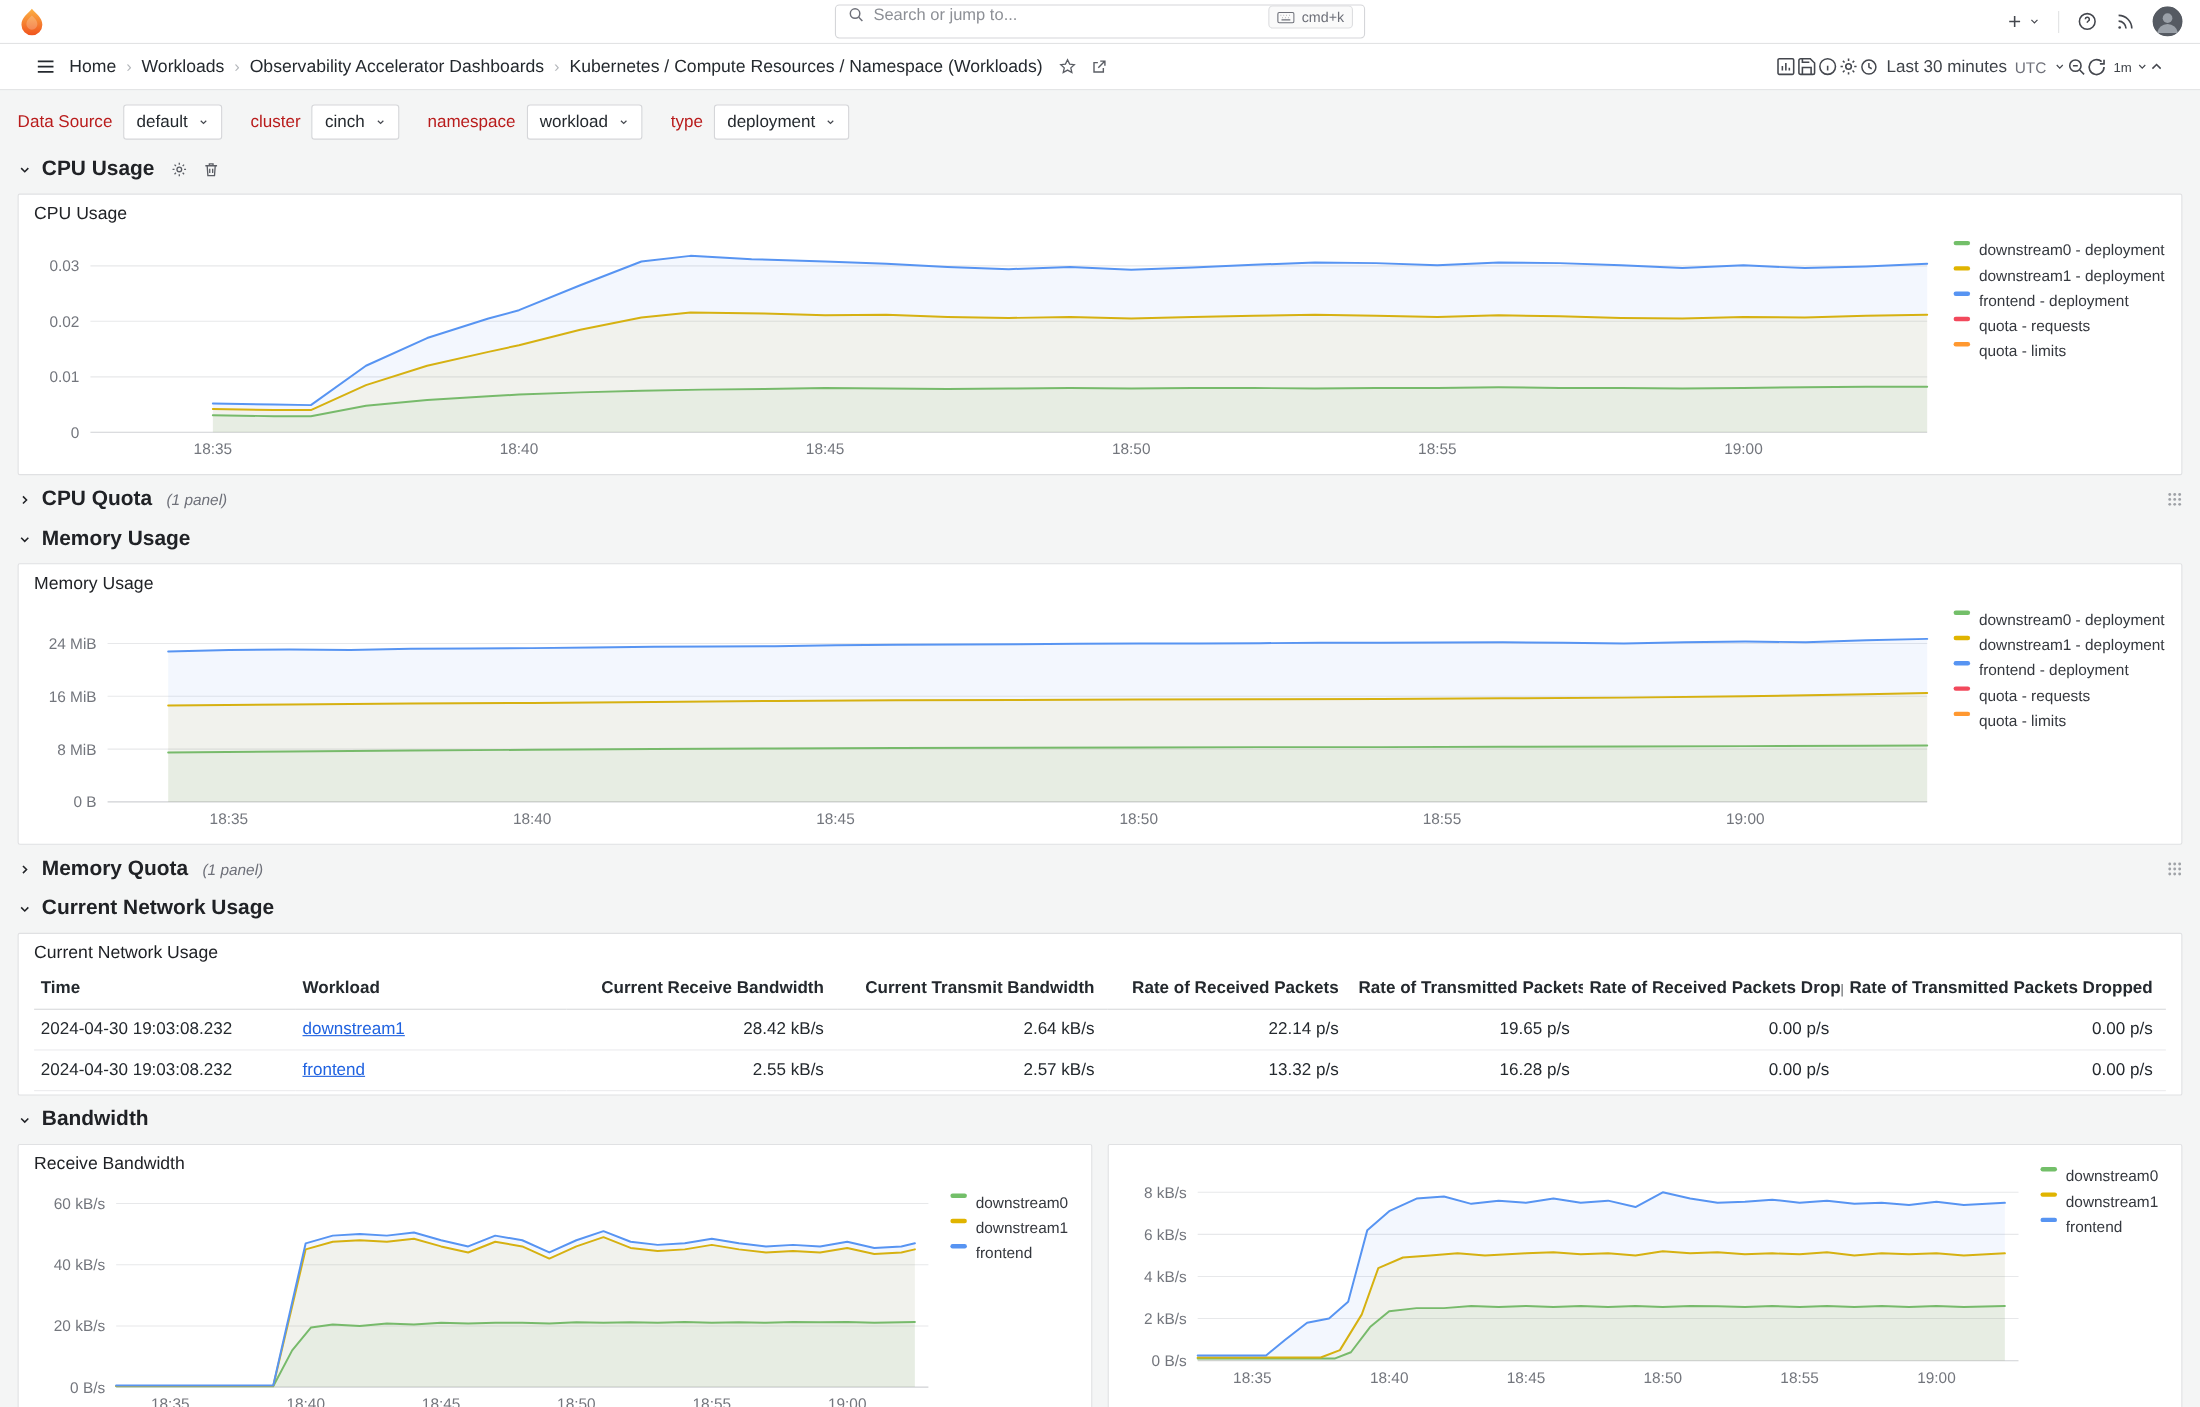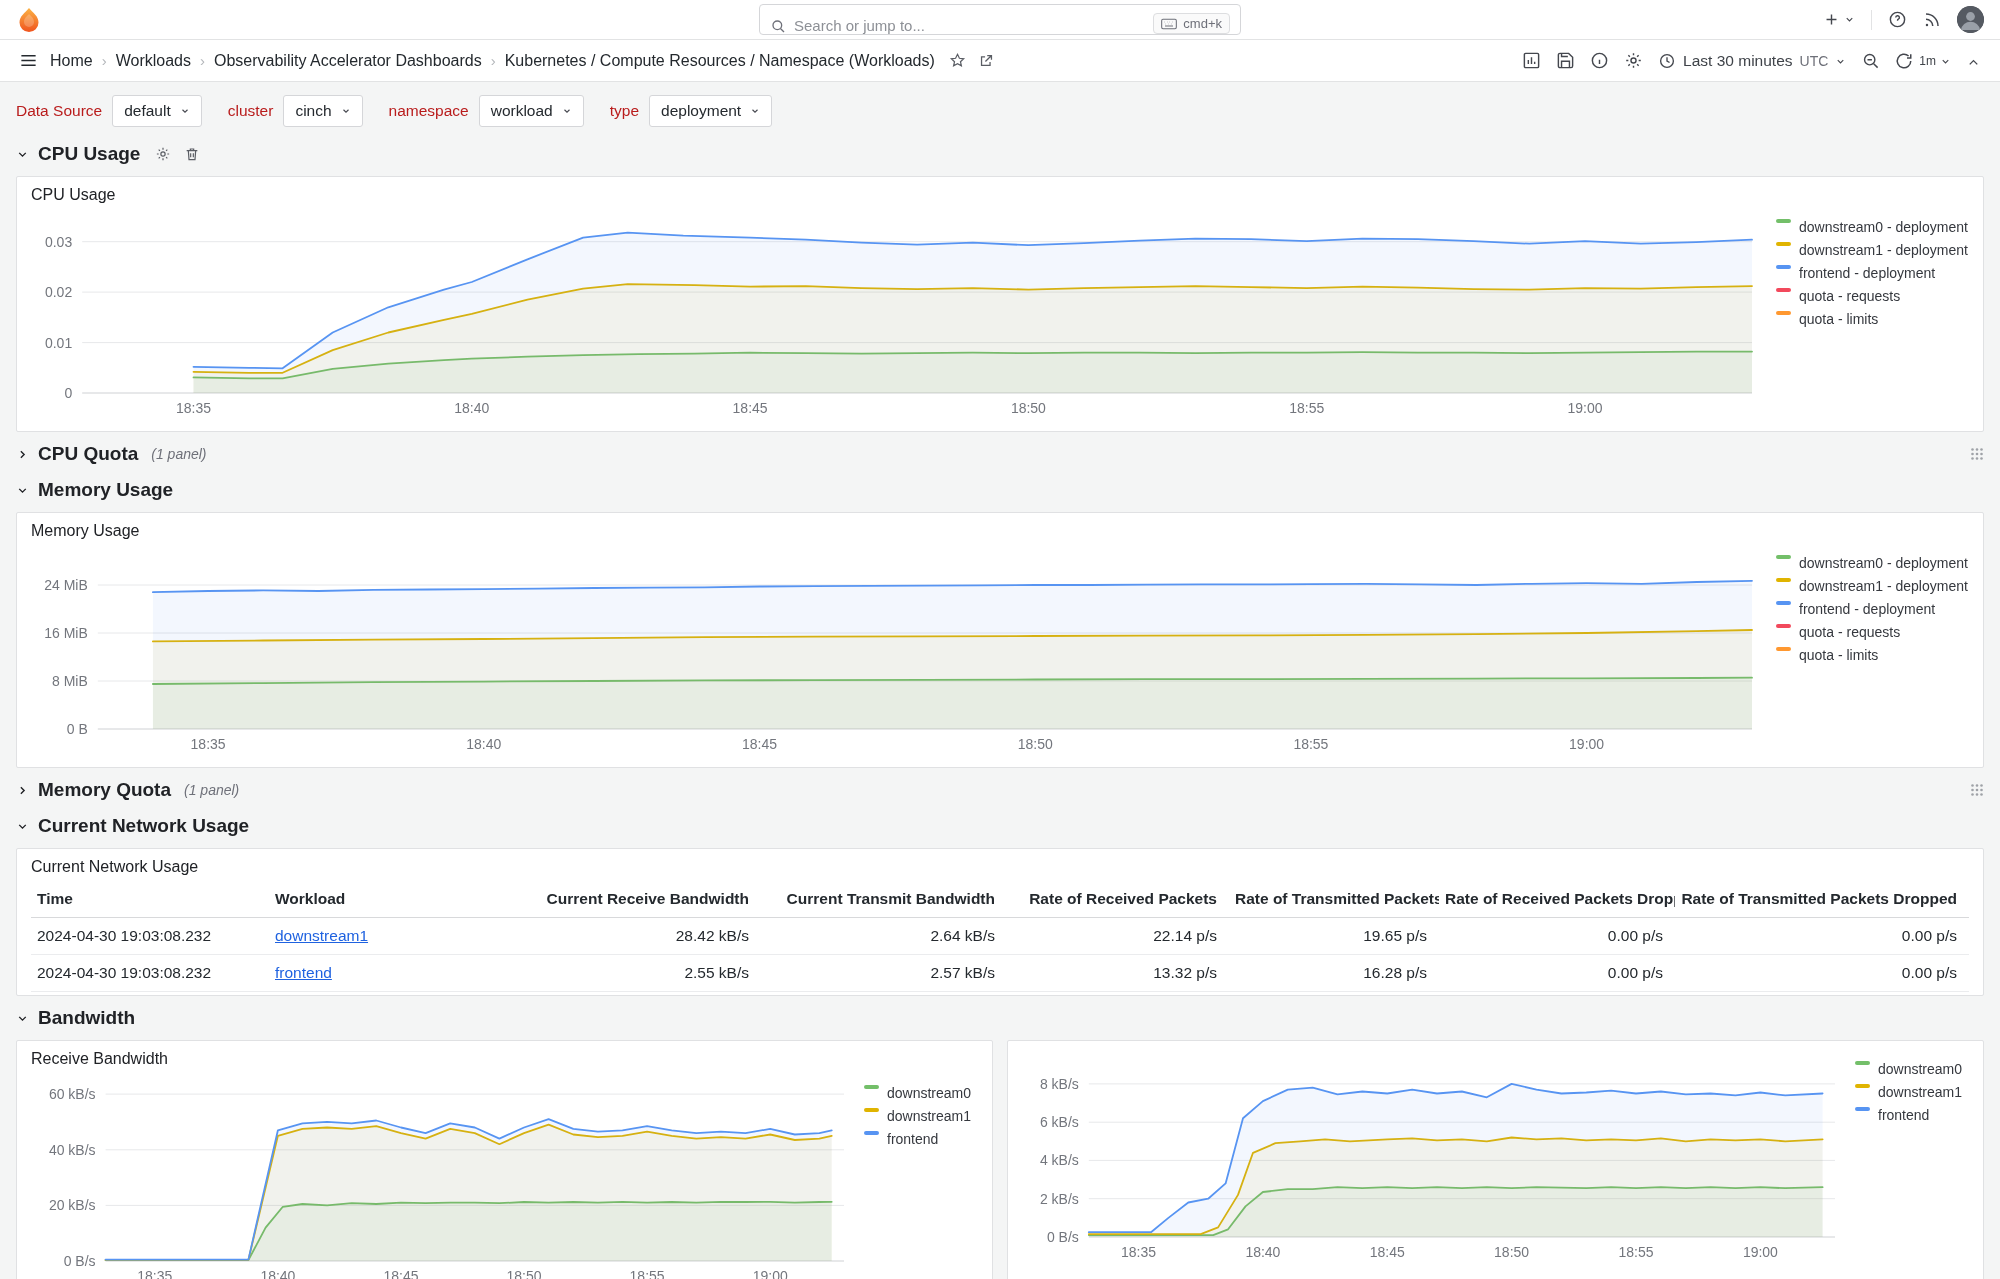--- a/index.html
+++ b/index.html
@@ -6,35 +6,35 @@
   html,body{width:2000px;height:1279px;overflow:hidden;background:#f4f5f5;
     font-family:"Liberation Sans","DejaVu Sans",sans-serif;color:#24292e;font-size:15px;}
   button{background:none;border:none;cursor:pointer;font:inherit;color:inherit;display:inline-flex;align-items:center;gap:4px}
   a{text-decoration:none;color:inherit}
   svg{display:block}
   .icon{display:inline-flex;align-items:center;justify-content:center;color:#50545b}
 
   
   .topbar{height:40px;background:#fff;border-bottom:1px solid #e2e3e4;display:flex;align-items:center;padding:0 16px;position:relative;z-index:5}
   .search-wrap{position:absolute;left:50%;transform:translateX(-50%);width:482px}
-  .search-box{display:flex;align-items:flex-end;height:31px;border:1px solid #d5d6d9;border-radius:4px;padding:0 10px;gap:8px;background:#fff}
+  .search-box{display:flex;align-items:flex-start;height:31px;border:1px solid #d5d6d9;border-radius:4px;padding:0 10px;gap:8px;background:#fff}
   .search-input{border:none;outline:none;flex:1;font-size:15px;color:#24292e;font-family:inherit;background:transparent}
   .search-input::placeholder{color:#8d9096}
   .shortcut-badge{display:inline-flex;align-items:center;gap:6px;border:1px solid #dddee0;border-radius:4px;padding:2px 7px;color:#6e7079;font-size:13px;background:#fafafa}
   .topbar-right{margin-left:auto;display:flex;align-items:center;gap:16px}
   .vdiv{width:1px;height:20px;background:#e2e3e4}
   .avatar{width:27px;height:27px;border-radius:50%;overflow:hidden;background:#4a4e55;display:flex;align-items:center;justify-content:center}
 
   
-  .navbar{height:42px;background:#fff;border-bottom:1px solid #e2e3e4;display:flex;align-items:center;padding:0 19px;gap:12px}
+  .navbar{height:42px;background:#fff;border-bottom:1px solid #e2e3e4;display:flex;align-items:center;padding:0 32px;gap:12px}
   .breadcrumb{display:flex;align-items:center;gap:9px;font-size:16px;white-space:nowrap}
   .crumb{color:#24292e}
   .crumb-sep{color:#b4b7bb;font-size:15px}
   .bc-actions{display:flex;align-items:center;gap:12px;margin-left:2px}
-  .nav-actions{margin-left:auto;display:flex;align-items:flex-end;gap:15px;color:#3f4349}
+  .nav-actions{margin-left:auto;display:flex;align-items:center;color:#3f4349}
   .picker{display:flex;align-items:center;gap:7px;font-size:15.5px;white-space:nowrap}
   .picker .tz{color:#6e7079;font-size:14px}
   .refresh-group{display:flex;align-items:center;gap:6px;font-size:12px}
 
   
   .dashboard{padding:10px 16px 0}
   .variables{display:flex;gap:26px;margin:2px 0 12px;align-items:center;height:34px}
   .var{display:flex;align-items:center;gap:10px}
   .var-label{color:#b91c1c;font-size:15.5px}
   .var-value{display:flex;align-items:center;gap:9px;background:#fff;border:1px solid #d5d6d9;border-radius:3px;padding:6px 11px;font-size:15.5px;color:#24292e}

